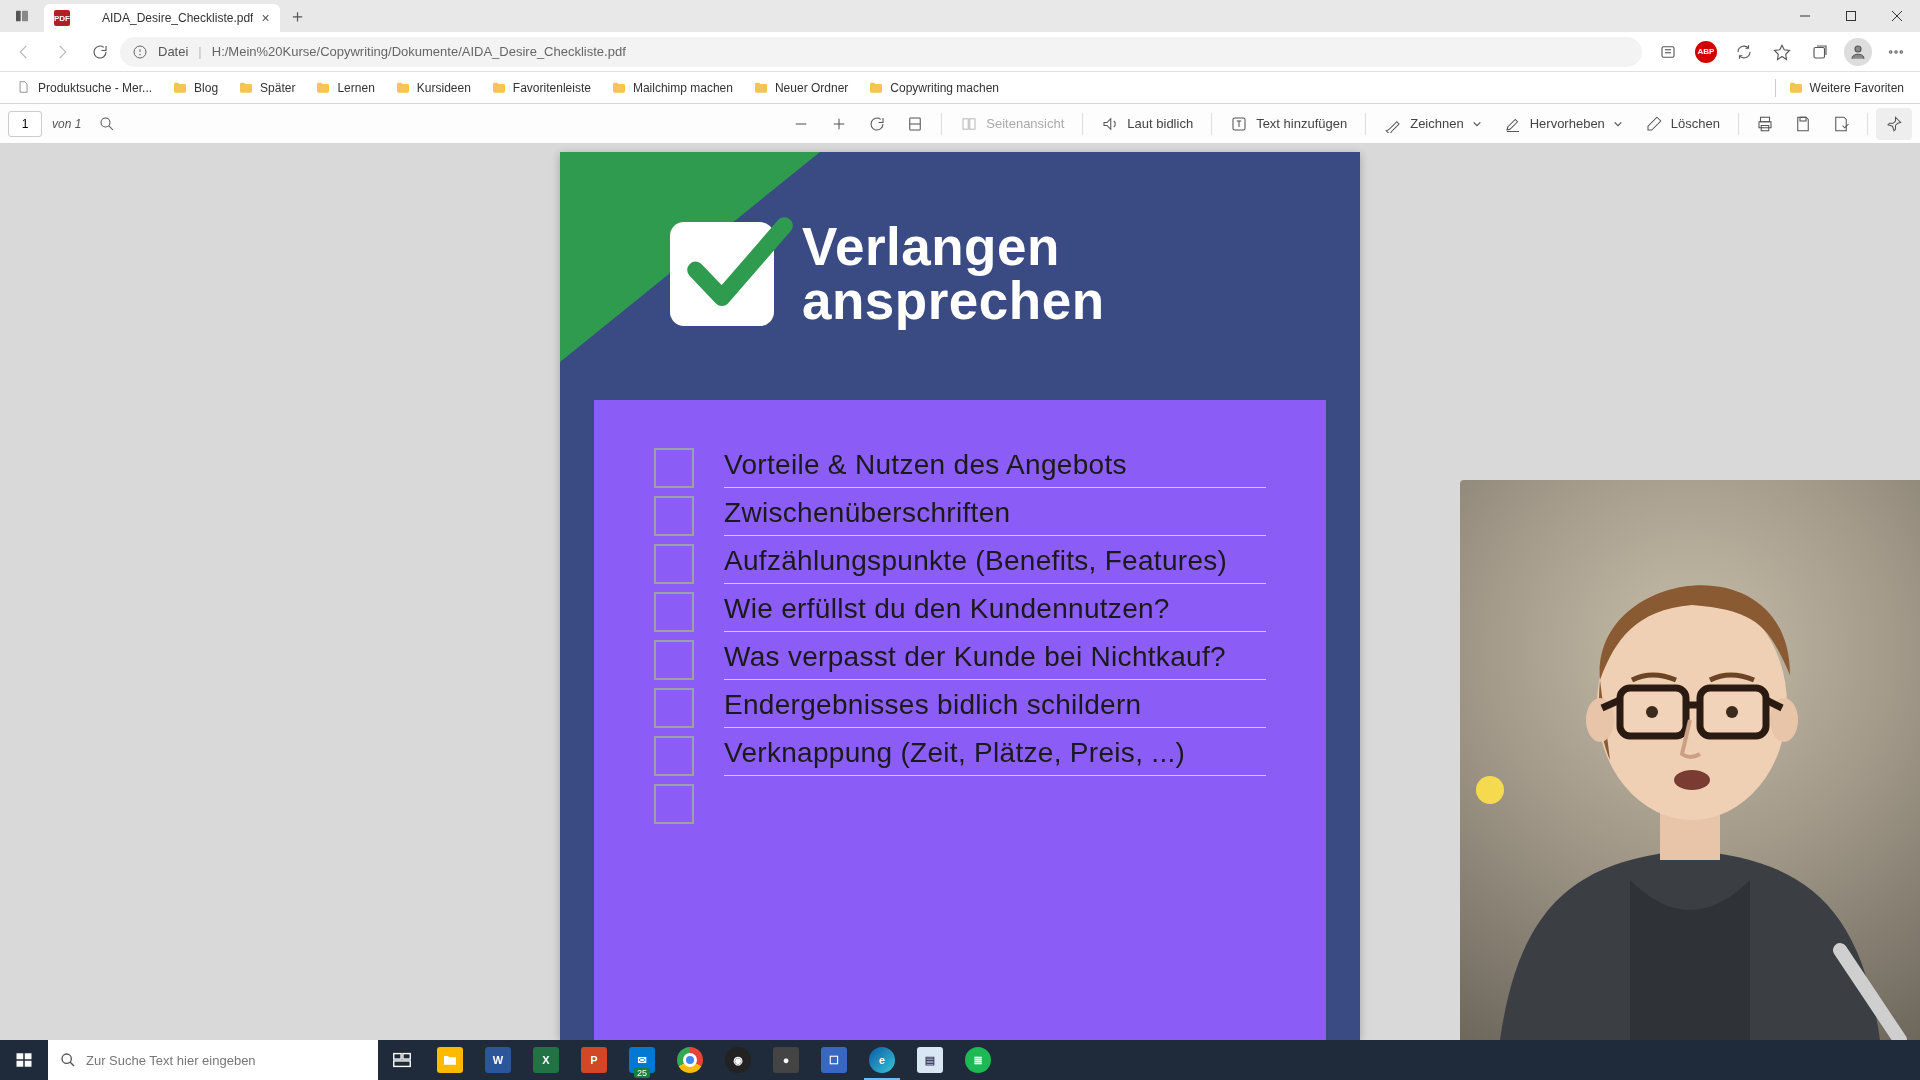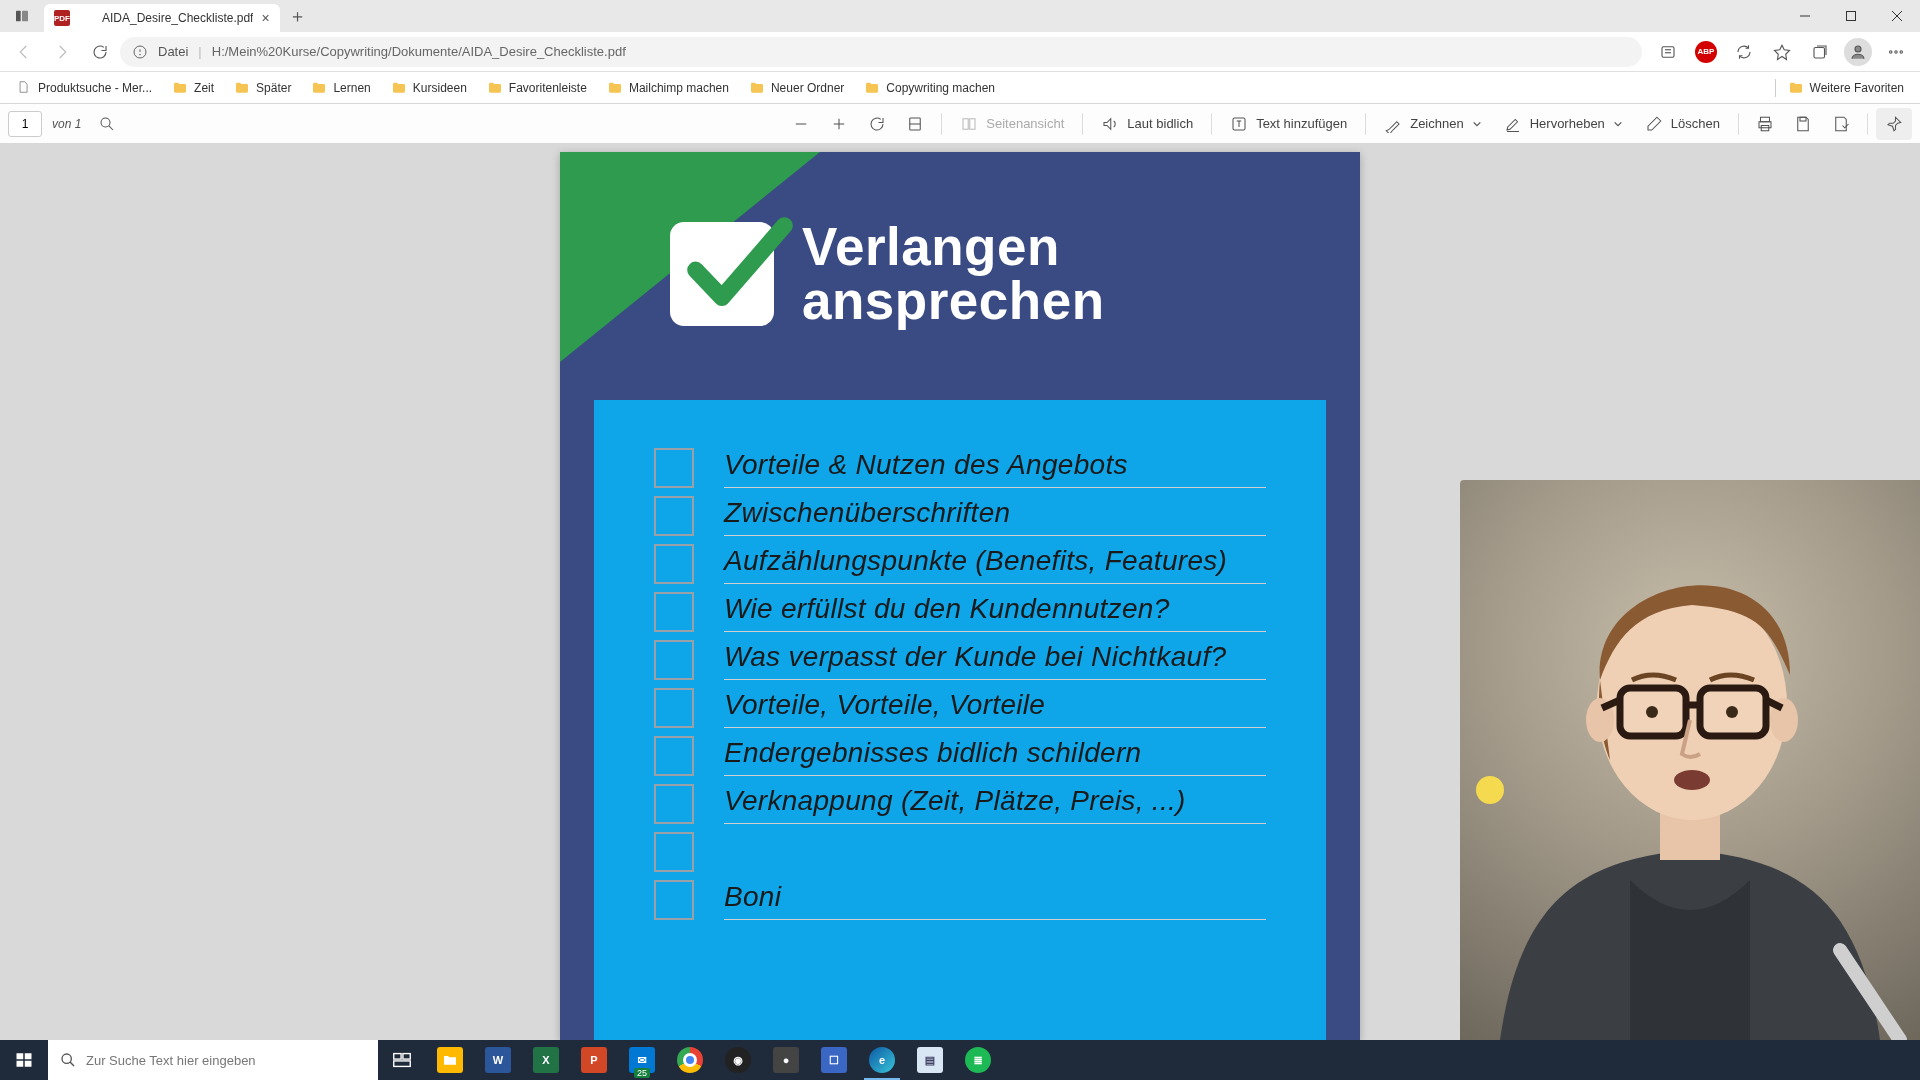--- a/index.html
+++ b/index.html
@@ -54,21 +54,21 @@
 .caret { width: 10px !important; height: 10px !important; }
 
 
 .viewport { position: absolute; top: 144px; left: 0; right: 0; bottom: 40px; background: #d9d9d9; overflow: hidden; display: flex; justify-content: center; }
 .page { margin-top: 8px; width: 800px; background: #3a4a82; position: relative; box-shadow: 0 2px 8px rgba(0,0,0,.25); }
 .page .triangle { position: absolute; top: 0; left: 0; width: 0; height: 0; border-top: 210px solid #2e9b4f; border-right: 260px solid transparent; }
 .page .hdr { position: absolute; top: 68px; left: 110px; display: flex; align-items: center; gap: 28px; }
 .checkbadge { width: 104px; height: 104px; background: #fff; border-radius: 14px; display: flex; align-items: center; justify-content: center; position: relative; }
 .checkbadge svg { width: 120px; height: 120px; position: absolute; top: -18px; left: 4px; }
 .hdr h1 { color: #fff; font-size: 53px; font-weight: 800; line-height: 1.02; letter-spacing: .5px; }
-.sheet { position: absolute; top: 248px; left: 34px; right: 34px; bottom: 0; background: #0ea5e9; padding: 48px 60px 0 60px; font-style: italic; }
+.sheet { position: absolute; top: 248px; left: 34px; right: 34px; bottom: 0; background: #8b5cf6; padding: 48px 60px 0 60px; }
 .item { display: flex; align-items: center; gap: 30px; margin-bottom: 8px; }
 .item .box { width: 40px; height: 40px; border: 2px solid #9aa0a8; flex-shrink: 0; }
 .item .txtwrap { flex: 1; }
 .item .txt { font-size: 28px; color: #1a1a1a; font-weight: 500; letter-spacing: .3px; }
 .item .rule { height: 1px; background: #d0d0d0; margin-top: 6px; }
 
 
 .webcam { position: absolute; right: 0; bottom: 40px; width: 460px; height: 560px; background: radial-gradient(circle at 50% 30%, #c7bca9 0%, #a39a8a 45%, #6d675c 100%); border-top-left-radius: 4px; overflow: hidden; }
 .webcam svg { width: 100%; height: 100%; }
 
@@ -200,21 +200,21 @@
       <div class="bm">
         <span class="pageicon"><svg viewBox="0 0 24 24">
             <path d="M7 3h8l4 4v14H7z"></path>
           </svg></span>
         <span>Produktsuche - Mer...</span>
       </div>
       <div class="bm">
         <span class="foldericon"><svg viewBox="0 0 24 24">
             <path d="M3 6a2 2 0 0 1 2-2h4l2 2h8a2 2 0 0 1 2 2v9a2 2 0 0 1-2 2H5a2 2 0 0 1-2-2z"></path>
           </svg></span>
-        <span>Zeit</span>
+        <span>Blog</span>
       </div>
       <div class="bm">
         <span class="foldericon"><svg viewBox="0 0 24 24">
             <path d="M3 6a2 2 0 0 1 2-2h4l2 2h8a2 2 0 0 1 2 2v9a2 2 0 0 1-2 2H5a2 2 0 0 1-2-2z"></path>
           </svg></span>
         <span>Später</span>
       </div>
       <div class="bm">
         <span class="foldericon"><svg viewBox="0 0 24 24">
             <path d="M3 6a2 2 0 0 1 2-2h4l2 2h8a2 2 0 0 1 2 2v9a2 2 0 0 1-2 2H5a2 2 0 0 1-2-2z"></path>
@@ -423,47 +423,33 @@
           <div class="item">
             <div class="box"></div>
             <div class="txtwrap">
               <div class="txt">Was verpasst der Kunde bei Nichtkauf?</div>
               <div class="rule"></div>
             </div>
           </div>
           <div class="item">
             <div class="box"></div>
             <div class="txtwrap">
-              <div class="txt">Vorteile, Vorteile, Vorteile</div>
-              <div class="rule"></div>
-            </div>
-          </div>
-          <div class="item">
-            <div class="box"></div>
-            <div class="txtwrap">
               <div class="txt">Endergebnisses bidlich schildern</div>
               <div class="rule"></div>
             </div>
           </div>
           <div class="item">
             <div class="box"></div>
             <div class="txtwrap">
               <div class="txt">Verknappung (Zeit, Plätze, Preis, ...)</div>
               <div class="rule"></div>
             </div>
           </div>
           <div class="item">
             <div class="box"></div>
-          </div>
-          <div class="item">
-            <div class="box"></div>
-            <div class="txtwrap">
-              <div class="txt">Boni</div>
-              <div class="rule"></div>
-            </div>
           </div>
         </div>
     </div>
   </div>
 </div>
 
 <div class="webcam">
   <svg viewBox="0 0 460 560" preserveAspectRatio="xMidYMax slice">
 
     <path d="M40 560 C 60 420 120 380 230 370 C 340 380 400 420 420 560 Z" fill="#3b3f43"></path>

